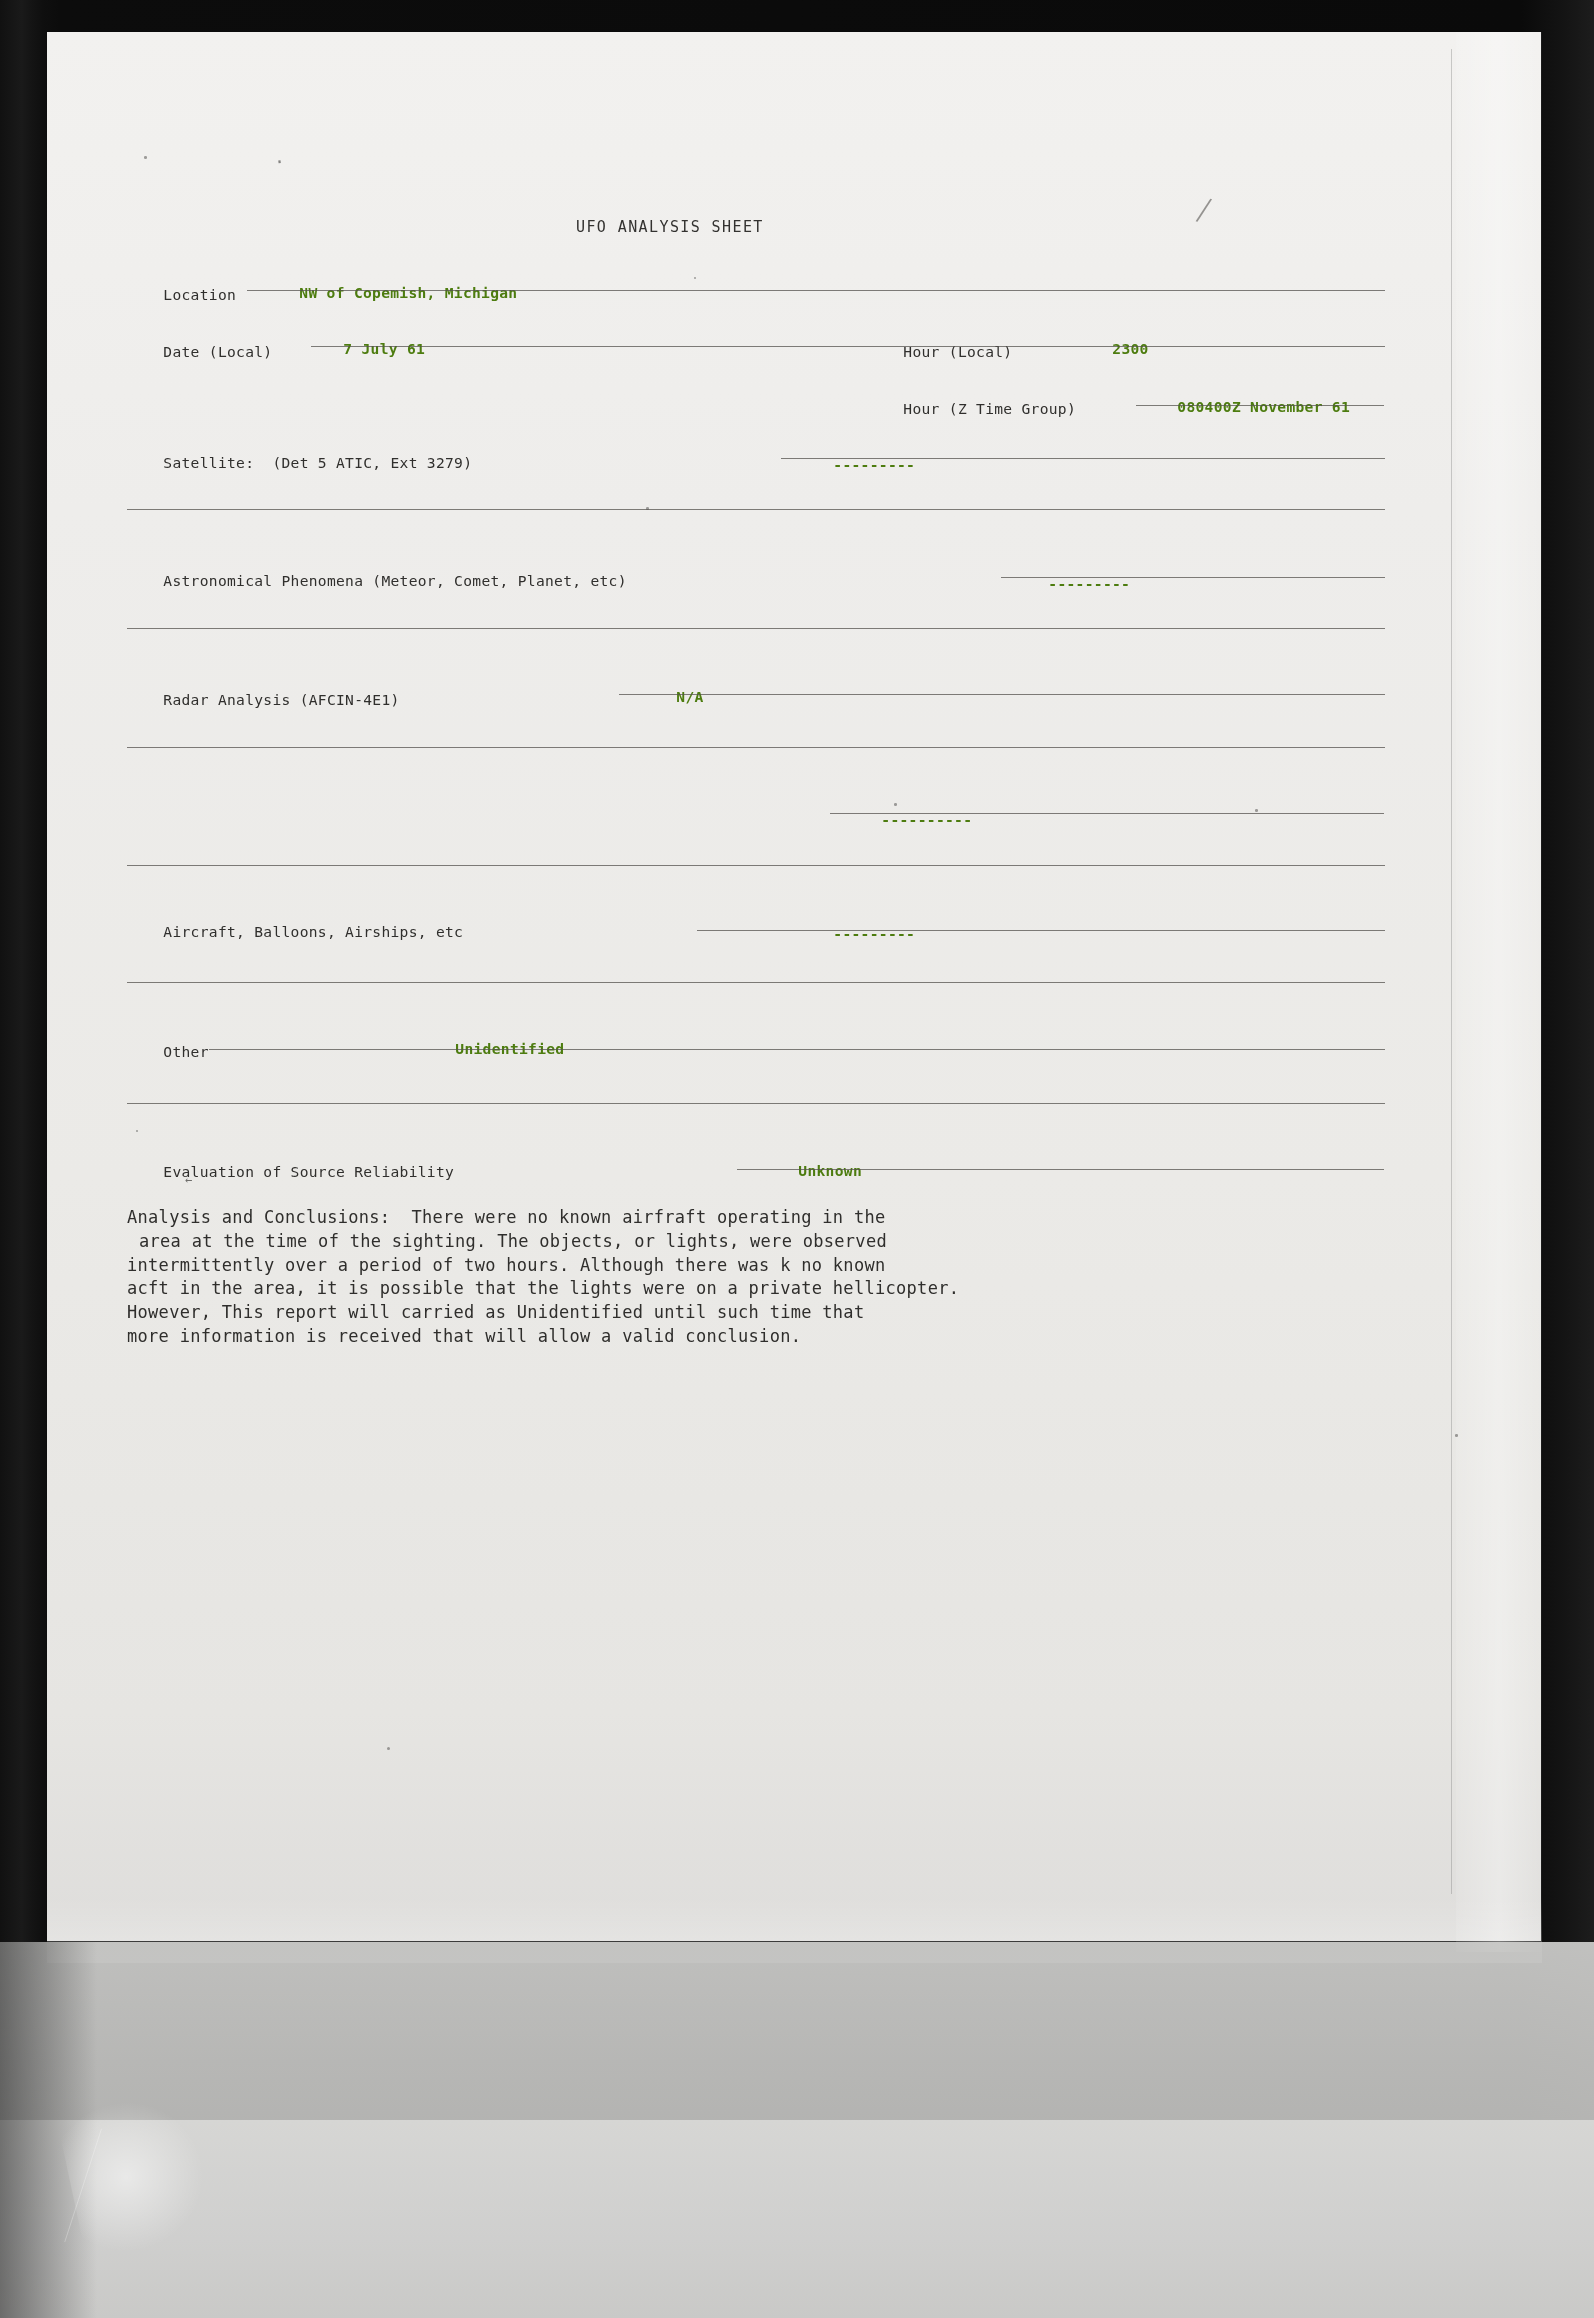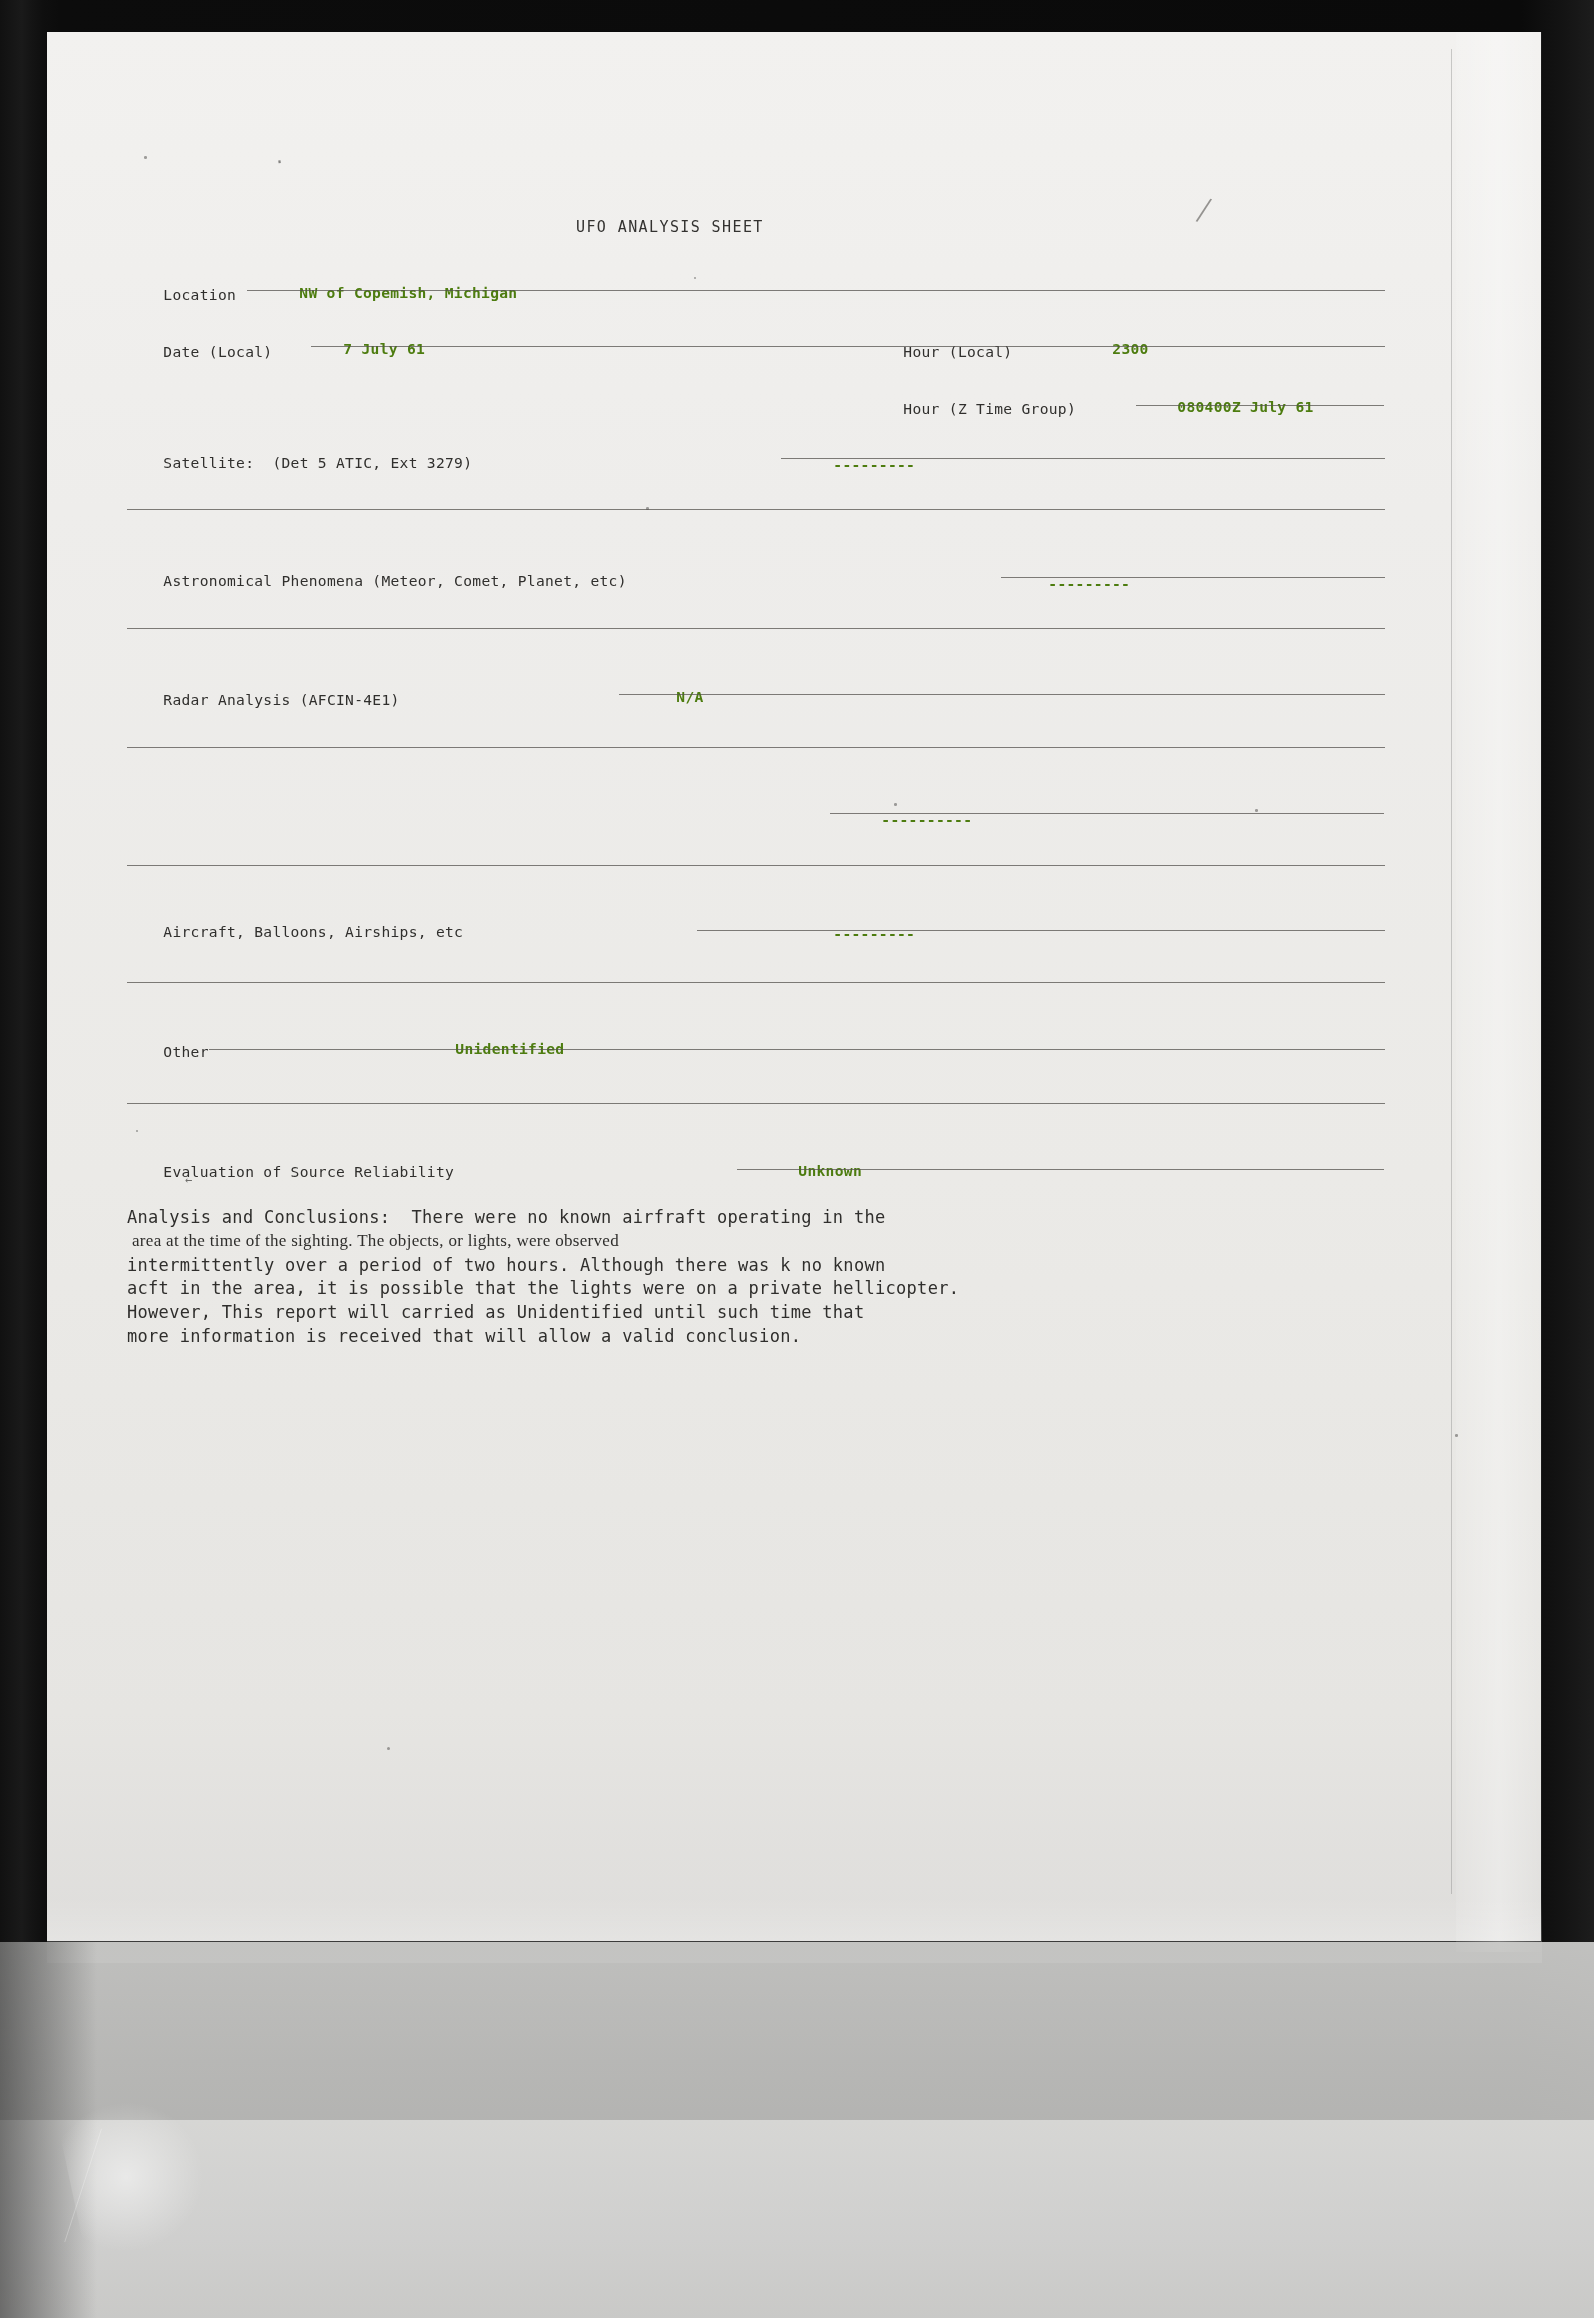--- a/index.html
+++ b/index.html
@@ -248,21 +248,21 @@
   </div>
   <div class="row" style="left:1029px; top:291px;">
     <span class="val">2300</span>
   </div>
   <div class="rule" style="left:820px; top:314px; width:518px;"></div>
 
   <div class="row" style="left:820px; top:351px;">
     <span class="lbl">Hour (Z Time Group)</span>
   </div>
   <div class="row" style="left:1094px; top:349px;">
-    <span class="val">080400Z July 61</span>
+    <span class="val">080400Z November 61</span>
   </div>
   <div class="rule" style="left:1089px; top:373px; width:248px;"></div>
 
   <div class="row" style="left:80px; top:405px;">
     <span class="lbl">Satellite:  (Det 5 ATIC, Ext 3279)</span>
   </div>
   <div class="row" style="left:750px; top:407px;">
     <span class="val">---------</span>
   </div>
   <div class="rule" style="left:734px; top:426px; width:604px;"></div>
@@ -313,20 +313,20 @@
   <div class="arrow-left">←</div>
   <div class="row" style="left:80px; top:1114px;">
     <span class="lbl">Evaluation of Source Reliability</span>
   </div>
   <div class="row" style="left:715px; top:1113px;">
     <span class="val">Unknown</span>
   </div>
   <div class="rule" style="left:690px; top:1137px; width:647px;"></div>
 
   <div class="para" style="left:80px; top:1173px;">Analysis and Conclusions:  There were no known airfraft operating in the</div>
-  <div class="para" style="left:85px; top:1197px;font-family:Liberation Serif, serif;">area at the time of the sighting. The objects, or lights, were observed</div>
+  <div class="para" style="left:92px; top:1197px;">area at the time of the sighting. The objects, or lights, were observed</div>
   <div class="para" style="left:80px; top:1221px;">intermittently over a period of two hours. Although there was k no known</div>
   <div class="para" style="left:80px; top:1268px;">However, This report will carried as Unidentified until such time that</div>
   <div class="para" style="left:80px; top:1244px;">acft in the area, it is possible that the lights were on a private hellicopter.</div>
   <div class="para" style="left:80px; top:1292px;">more information is received that will allow a valid conclusion.</div>
 
 </div>
 
 
 </body></html>

